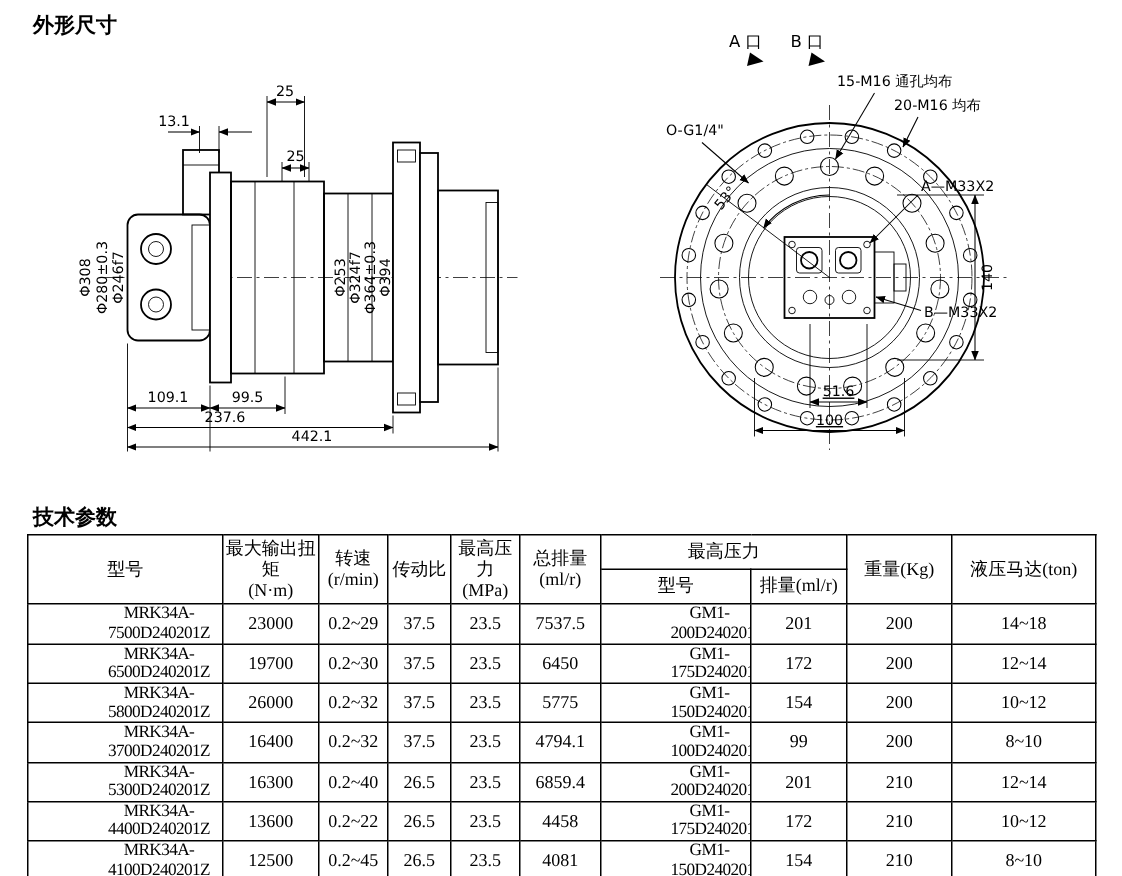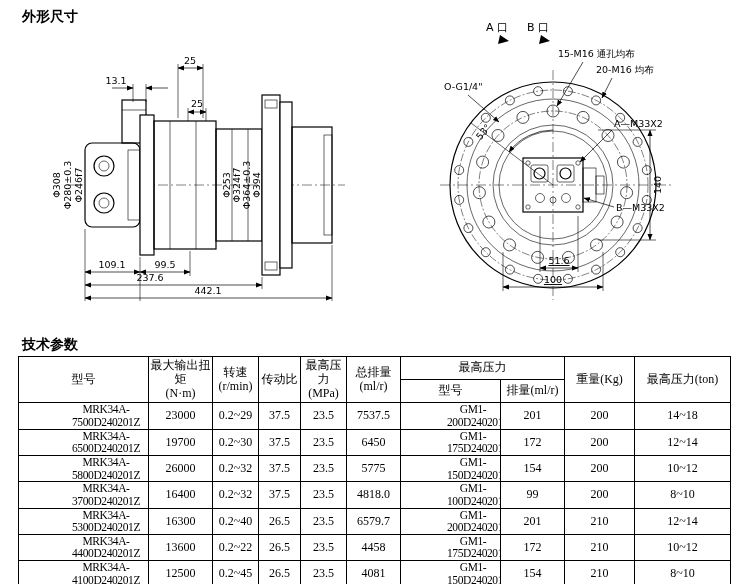--- a/index.html
+++ b/index.html
@@ -254,21 +254,21 @@
 (N·m)</th>
         <th rowspan="2">转速
 (r/min)</th>
         <th rowspan="2">传动比</th>
         <th rowspan="2">最高压力
 (MPa)</th>
         <th rowspan="2">总排量
 (ml/r)</th>
         <th colspan="2">最高压力</th>
         <th rowspan="2">重量(Kg)</th>
-        <th rowspan="2">最高压力(ton)</th>
+        <th rowspan="2">液压马达(ton)</th>
       </tr>
       <tr>
         <th>型号</th>
         <th>排量(ml/r)</th>
       </tr>
     </thead>
     <tbody>
         <tr>
           <td class="model">MRK34A-7500D240201Z</td>
           <td>23000</td>
@@ -304,33 +304,33 @@
           <td>154</td>
           <td>200</td>
           <td>10~12</td>
         </tr>
         <tr>
           <td class="model">MRK34A-3700D240201Z</td>
           <td>16400</td>
           <td>0.2~32</td>
           <td>37.5</td>
           <td>23.5</td>
-          <td>4818.0</td>
+          <td>4794.1</td>
           <td class="model">GM1-100D240201</td>
           <td>99</td>
           <td>200</td>
           <td>8~10</td>
         </tr>
         <tr>
           <td class="model">MRK34A-5300D240201Z</td>
           <td>16300</td>
           <td>0.2~40</td>
           <td>26.5</td>
           <td>23.5</td>
-          <td>6579.7</td>
+          <td>6859.4</td>
           <td class="model">GM1-200D240201</td>
           <td>201</td>
           <td>210</td>
           <td>12~14</td>
         </tr>
         <tr>
           <td class="model">MRK34A-4400D240201Z</td>
           <td>13600</td>
           <td>0.2~22</td>
           <td>26.5</td>

